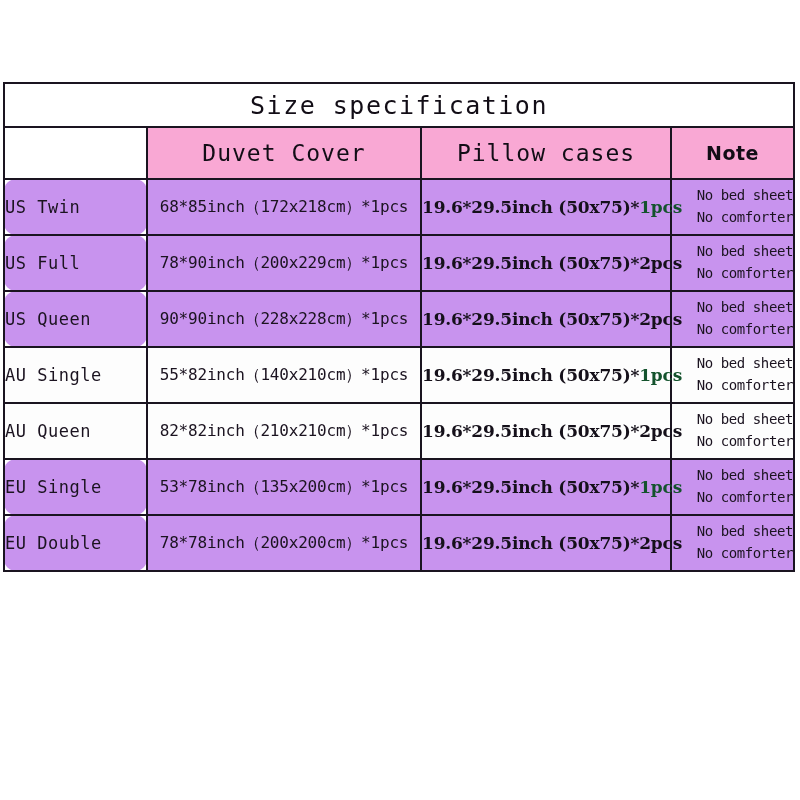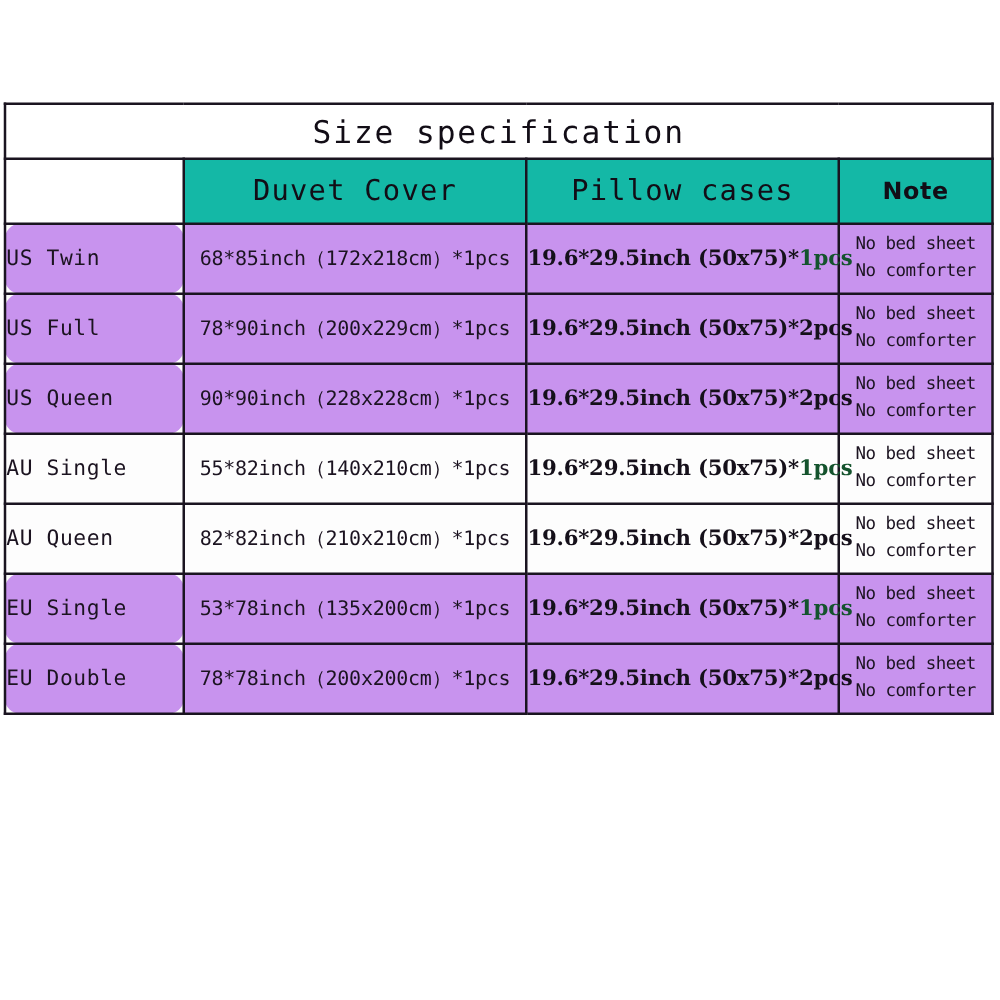--- a/index.html
+++ b/index.html
@@ -53,21 +53,21 @@
     font-size: 25px;
     letter-spacing: 1.5px;
     color: #120d16;
     line-height: 1;
   }
 
   
   .head-cell {
     height: 50px;
     text-align: center;
-    background: #14b8a6;
+    background: #f9a8d4;
   }
   .head-text {
     font-family: "DejaVu Sans Mono", monospace;
     font-size: 23px;
     letter-spacing: 1px;
     color: #120d16;
   }
   .head-text.note-head {
     font-family: "DejaVu Sans", sans-serif;
     font-weight: bold;
@@ -108,21 +108,21 @@
     font-family: "DejaVu Serif", serif;
     font-weight: bold;
     font-size: 17px;
     letter-spacing: -0.2px;
     color: #15101a;
     white-space: nowrap;
   }
   .pcs-red { color: #14532d; }
 
   .note-cell {
-    text-align: center;
+    text-align: right;
     padding-left: 7px;
   }
   .note-line {
     font-family: "DejaVu Sans Mono", monospace;
     font-size: 14px;
     line-height: 1.55;
     color: #1b1320;
     white-space: nowrap;
     letter-spacing: -0.4px;
   }

